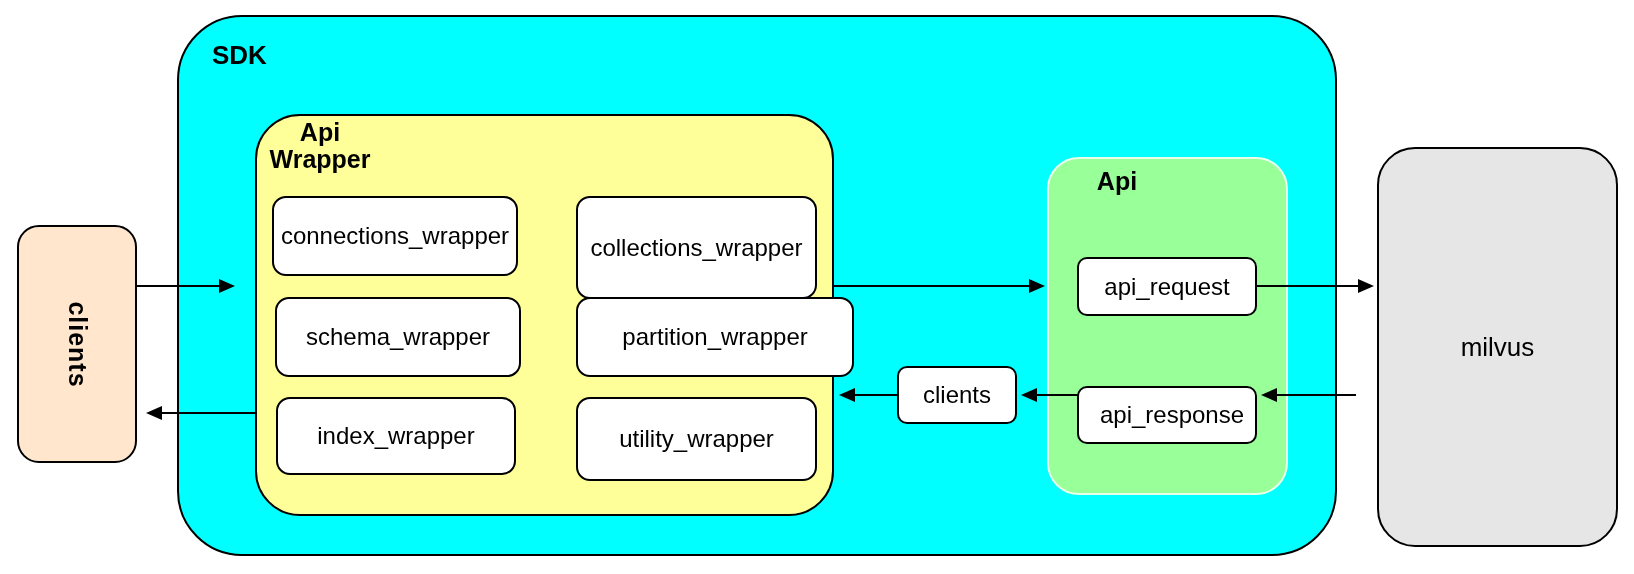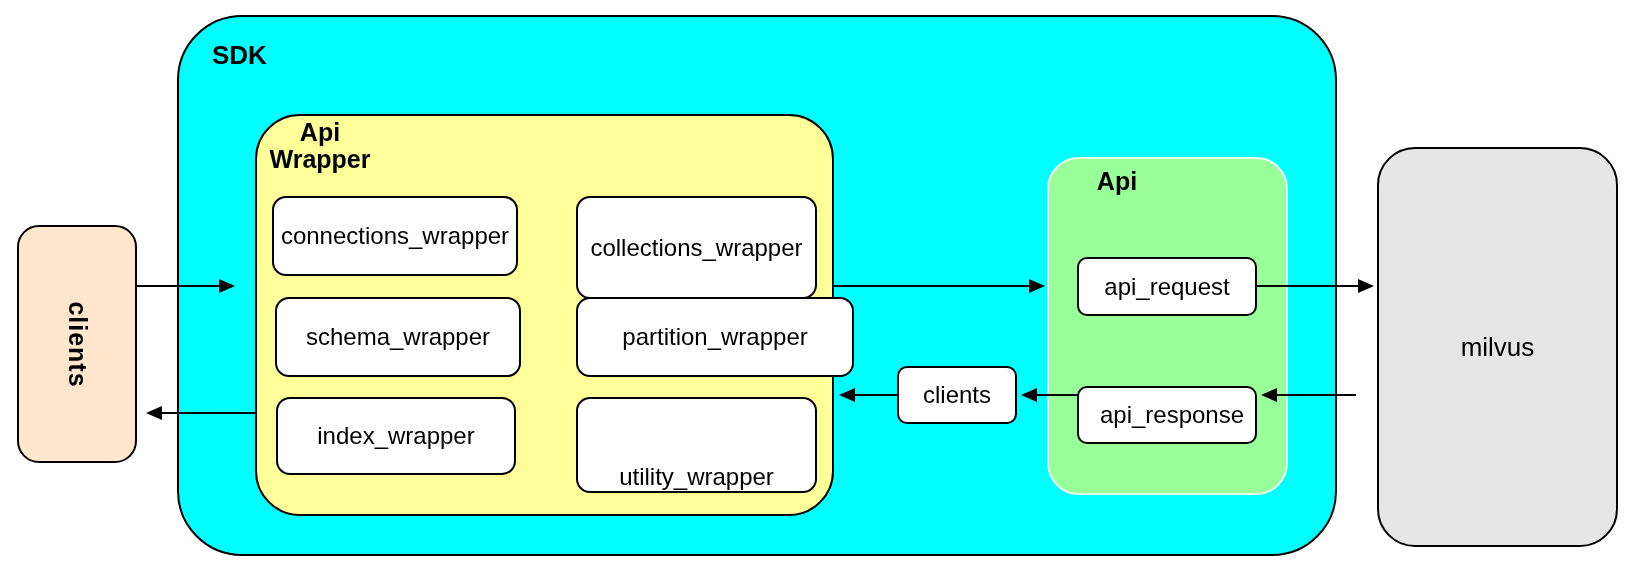--- a/index.html
+++ b/index.html
@@ -17,21 +17,21 @@
 
   .api-wrapper{left:255px;top:114px;width:579px;height:402px;border-radius:45px;background:var(--api-wrapper-fill,#ffff99);}
   .aw-label{left:256px;top:119px;width:128px;text-align:center;font-size:25px;line-height:27px;font-weight:700;}
 
   .wbox{background:var(--node-fill,#fff);border-radius:14px;font-size:24px;}
   #w-connections{left:272px;top:196px;width:246px;height:80px;}
   #w-collections{left:576px;top:196px;width:241px;height:103px;}
   #w-schema{left:275px;top:297px;width:246px;height:80px;}
   #w-partition{left:576px;top:297px;width:278px;height:80px;}
   #w-index{left:276px;top:397px;width:240px;height:78px;}
-  #w-utility{left:576px;top:397px;width:241px;height:96px;align-items:flex-end;}
+  #w-utility{left:576px;top:397px;width:241px;height:84px;}
 
   .api-gateway{left:1047px;top:157px;width:241px;height:338px;border-radius:32px;
     background:var(--api-gateway-fill,#99ff99);border:2px solid #e8ffe8;position:absolute;}
   .ag-label{left:1046px;top:167px;width:142px;text-align:center;font-size:25px;line-height:28px;font-weight:700;}
 
   .sbox{background:var(--node-fill,#fff);border-radius:10px;font-size:24px;}
   #api-request{left:1077px;top:257px;width:180px;height:59px;}
   #api-response{left:1077px;top:386px;width:180px;height:58px;padding-left:10px;}
   #checker{left:897px;top:366px;width:120px;height:58px;}
 

